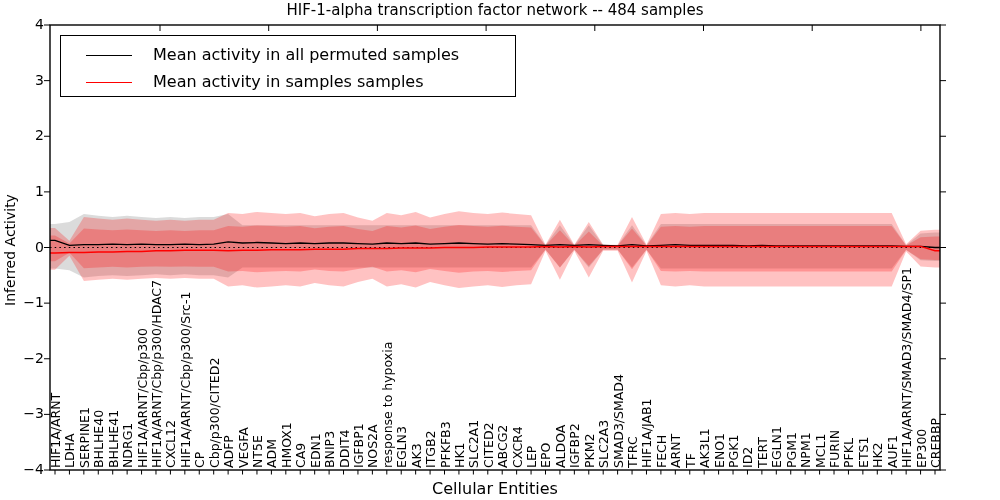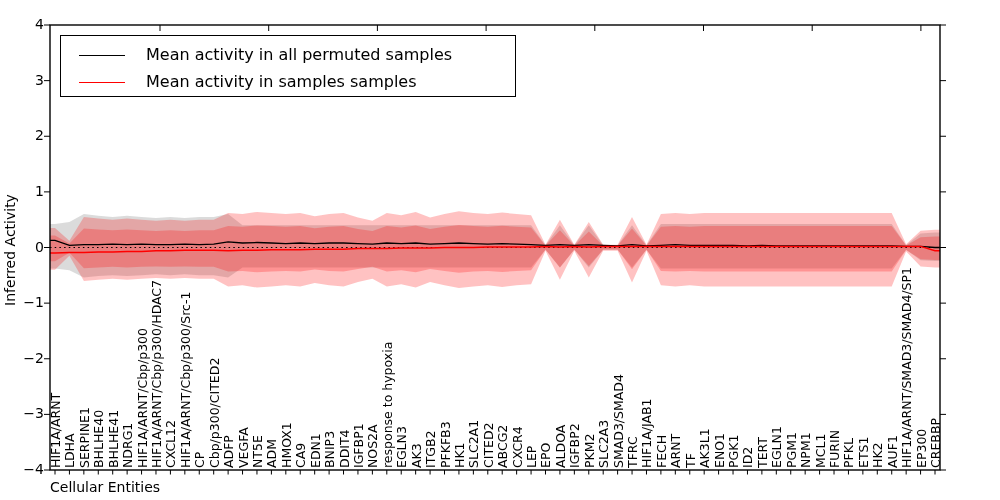--- a/index.html
+++ b/index.html
@@ -1,27 +1,27 @@
 <!DOCTYPE html>
 <html><head>
 <meta charset="utf-8">
 <style>
   html,body{margin:0;padding:0;background:#ffffff;}
   .fig{position:relative;width:1000px;height:500px;background:#ffffff;
        font-family:"DejaVu Sans","Liberation Sans",sans-serif;color:#000;overflow:hidden;}
   .title{position:absolute;left:50px;top:1px;width:890px;text-align:center;font-size:15px;}
-  .xlabel{position:absolute;left:50px;top:479px;width:890px;text-align:left;font-size:14px;}
+  .xlabel{position:absolute;left:50px;top:479px;width:890px;text-align:center;font-size:16px;}
   .ylabel{position:absolute;left:2px;top:250px;transform-origin:0 0;
           transform:rotate(-90deg) translateX(-50%);white-space:nowrap;font-size:14px;}
   .ytick{position:absolute;left:10px;width:34px;text-align:right;font-size:14px;}
   .xtick{position:absolute;transform-origin:0 0;transform:rotate(-90deg);
          white-space:nowrap;font-size:12.5px;line-height:15px;}
   .legend{position:absolute;left:60px;top:35px;width:456px;height:62px;background:#ffffff;
           border:1.5px solid #000;box-sizing:border-box;}
-  .legend-row{position:absolute;left:0;width:100%;height:28px;}
+  .legend-row{position:absolute;left:7px;width:100%;height:28px;}
   .legend-line{position:absolute;left:18px;top:13px;width:46px;height:0;border-top:1.7px solid #000;}
   .legend-label{position:absolute;left:85px;top:3px;font-size:16px;white-space:nowrap;}
   svg{position:absolute;left:0;top:0;}
 </style>
 </head>
 <body>
 
 <div class="fig">
   <svg id="plot" width="1000" height="500">
       <polygon points="50.0,224.1 55.0,224.1 69.4,221.9 83.9,214.1 98.3,215.8 112.7,216.9 127.1,215.8 141.6,216.9 156.0,218.0 170.4,216.9 184.8,218.0 199.3,216.9 213.7,216.9 228.1,214.1 242.5,225.3 257.0,225.3 271.4,225.3 285.8,225.3 300.2,225.3 314.7,225.3 329.1,225.3 343.5,225.3 358.0,225.3 372.4,225.3 386.8,225.3 401.2,225.3 415.7,225.3 430.1,225.3 444.5,225.3 458.9,225.3 473.4,225.3 487.8,225.3 502.2,225.3 516.6,225.3 531.1,225.3 545.5,245.3 559.9,225.3 574.3,245.3 588.8,225.3 603.2,245.3 617.6,245.3 632.0,225.3 646.5,245.3 660.9,224.1 675.3,224.1 689.8,224.1 704.2,224.1 718.6,224.1 733.0,224.1 747.5,224.1 761.9,224.1 776.3,224.1 790.7,224.1 805.2,224.1 819.6,224.1 834.0,224.1 848.4,224.1 862.9,224.1 877.3,224.1 891.7,224.1 906.1,245.3 920.6,233.6 935.0,232.5 940.0,232.5 940.0,260.9 935.0,260.9 920.6,260.3 906.1,249.7 891.7,268.6 877.3,268.6 862.9,268.6 848.4,268.6 834.0,268.6 819.6,268.6 805.2,268.6 790.7,268.6 776.3,268.6 761.9,268.6 747.5,268.6 733.0,268.6 718.6,268.6 704.2,268.6 689.8,268.6 675.3,268.6 660.9,268.6 646.5,249.7 632.0,267.5 617.6,249.7 603.2,249.7 588.8,267.5 574.3,249.7 559.9,267.5 545.5,249.7 531.1,267.5 516.6,267.5 502.2,267.5 487.8,267.5 473.4,267.5 458.9,267.5 444.5,267.5 430.1,267.5 415.7,267.5 401.2,267.5 386.8,267.5 372.4,267.5 358.0,267.5 343.5,267.5 329.1,267.5 314.7,267.5 300.2,267.5 285.8,267.5 271.4,267.5 257.0,267.5 242.5,267.5 228.1,277.5 213.7,275.3 199.3,275.3 184.8,274.2 170.4,275.3 156.0,274.2 141.6,275.3 127.1,275.9 112.7,275.3 98.3,275.9 83.9,277.5 69.4,270.3 55.0,268.6 50.0,268.6" fill="#999999" fill-opacity="0.35"></polygon>
@@ -116,20 +116,21 @@
         <line x1="44" y1="358.75" x2="50" y2="358.75"></line>
         <line x1="940" y1="358.75" x2="946" y2="358.75"></line>
         <line x1="44" y1="414.375" x2="50" y2="414.375"></line>
         <line x1="940" y1="414.375" x2="946" y2="414.375"></line>
         <line x1="44" y1="470" x2="50" y2="470"></line>
         <line x1="940" y1="470" x2="946" y2="470"></line>
       </g>
       <rect x="50" y="25" width="890" height="445" fill="none" stroke="#000" stroke-width="1.4"></rect>
     </svg>
 
+  <div class="title">HIF-1-alpha transcription factor network -- 484 samples</div>
   <div class="xlabel">Cellular Entities</div>
   <div class="ylabel">Inferred Activity</div>
 
   <div id="yticks">
       <span class="ytick" style="top: 16px;">4</span>
       <span class="ytick" style="top: 71.625px;">3</span>
       <span class="ytick" style="top: 127.25px;">2</span>
       <span class="ytick" style="top: 182.875px;">1</span>
       <span class="ytick" style="top: 238.5px;">0</span>
       <span class="ytick" style="top: 294.125px;">−1</span>

